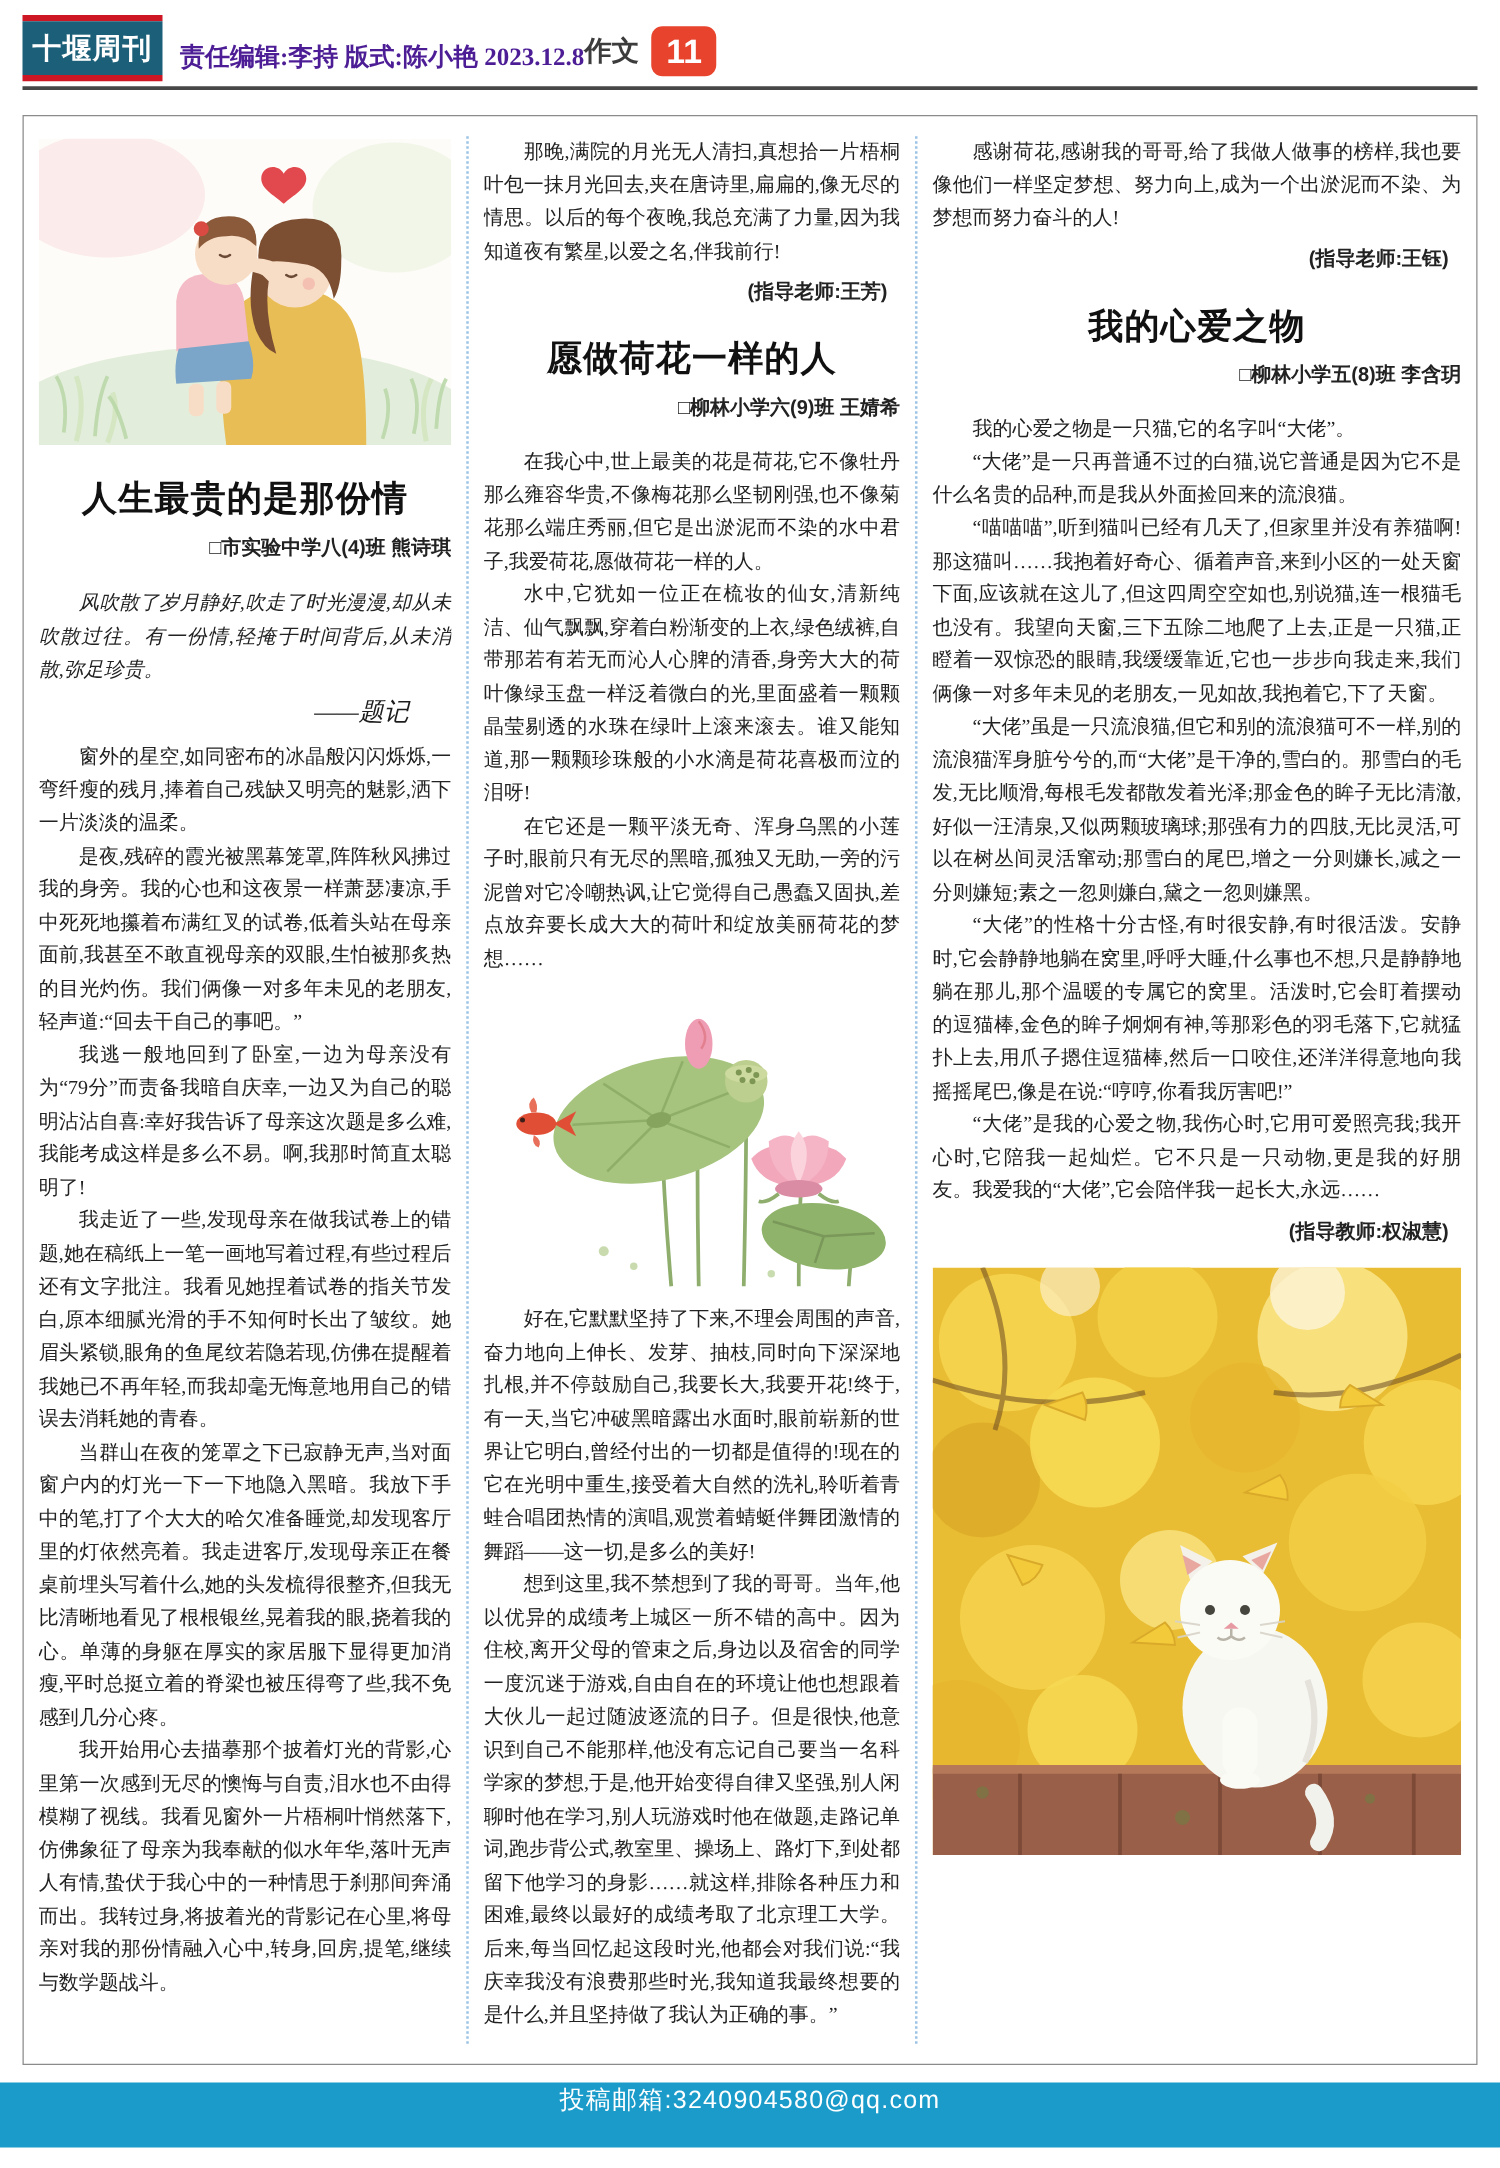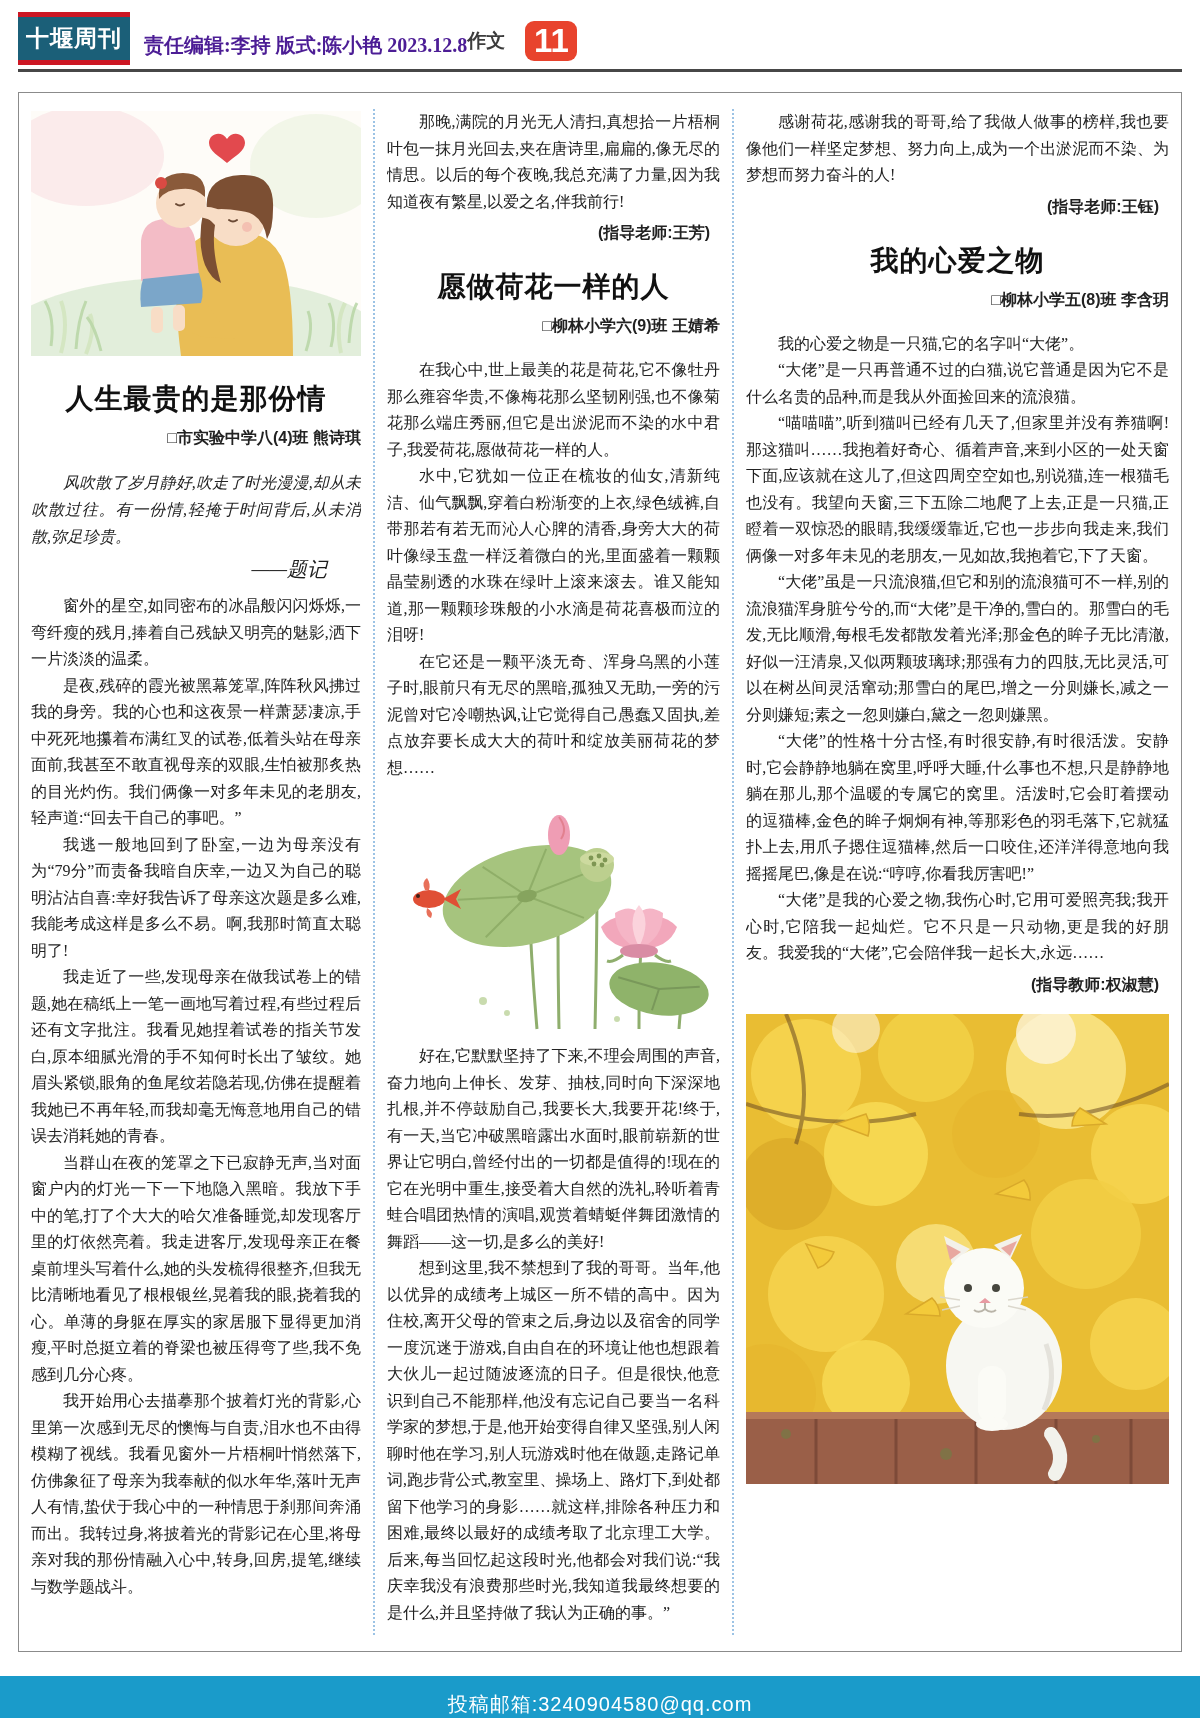--- a/index.html
+++ b/index.html
@@ -11,24 +11,24 @@
   }
   
   .hdr { display:flex; align-items:flex-end; justify-content:flex-start; padding:12px 18px 4px 18px; }
   .hdr-left { display:flex; align-items:flex-end; gap:14px; }
   .masthead { width:112px; }
   .m-bar { height:5px; background:#cd1724; }
   .m-body { background:#1b5f78; color:#fff; text-align:center; font-weight:bold; font-size:23px;
             letter-spacing:1px; padding:6px 2px; font-family:"Liberation Serif", serif; }
   .editor-line { font-weight:bold; font-size:20px; padding-bottom:6px; color:#4c1d95; }
   .hdr-right { display:flex; align-items:center; gap:10px; padding-bottom:4px; }
-  .section-label { font-family:"Liberation Sans", sans-serif; font-weight:bold; font-size:19px; color:#3c3c3c; }
+  .section-label { font-family:"Liberation Sans", sans-serif; font-weight:bold; font-size:22px; color:#3c3c3c; }
   .page-badge { background:#e8432d; color:#fff; width:52px; height:40px; border-radius:9px;
                 display:flex; align-items:center; justify-content:center;
-                font-family:"Liberation Sans", sans-serif; font-weight:bold; font-size:33px;margin-left:10px; }
+                font-family:"Liberation Sans", sans-serif; font-weight:bold; font-size:27px; }
   .header-rule { height:3px; background:#474747; margin:0 18px; }
   
   .content-frame { margin:20px 18px 0 18px; border:1px solid #8b8b8b; height:1560px;
                    display:flex; padding:16px 12px; overflow:hidden; background:#fff; }
   .col { overflow:hidden; }
   .col-left { width:330px; }
   .col-mid  { width:333px; }
   .col-right{ flex:1; }
   .divider { border-left:2px dotted #9cc3e5; margin:0 12px; }
   
@@ -42,22 +42,22 @@
                         font-style:italic; text-align:justify; color:#222; }
   .preface .pre-sig { font-style:italic; font-size:20px; text-align:right; margin:6px 34px 10px 0; }
   .teacher { font-family:"Liberation Sans", sans-serif; font-weight:bold; font-size:16px;
              text-align:right; margin:8px 10px 6px 0; color:#222; }
   figure { margin:0; }
   .illus svg { display:block; width:100%; height:auto; }
   .fig-top { margin:2px 0 18px 0; }
   .fig-mid { margin:10px 0 12px 0; }
   .fig-bottom { margin:18px 0 0 0; }
   
-  .footer-bar { position:absolute; left:0; right:0; bottom:16px; height:42px; background:#1a9bca;
-                display:flex; align-items:flex-end; justify-content:center; }
+  .footer-bar { position:absolute; left:0; right:0; bottom:16px; height:52px; background:#1a9bca;
+                display:flex; align-items:flex-start; justify-content:center; }
   .footer-bar span { color:#ffffff; font-size:20px; font-family:"Liberation Sans", sans-serif; letter-spacing:1px; }
 </style>
 </head>
 <body>
 
 <div class="page">
 
   <div class="hdr">
     <div class="hdr-left">
       <div class="masthead">

